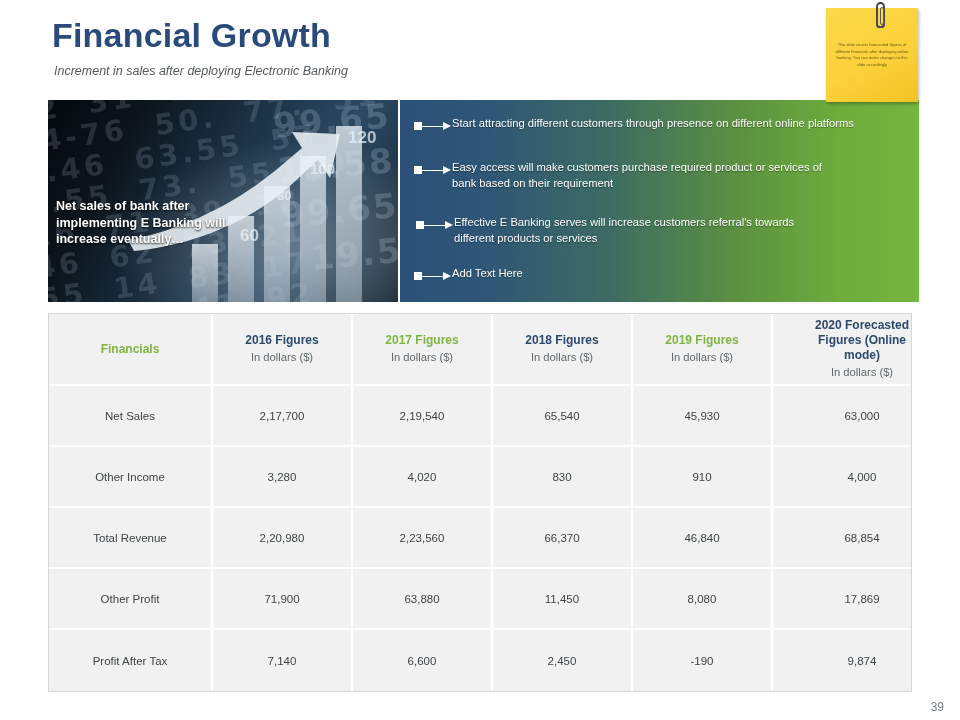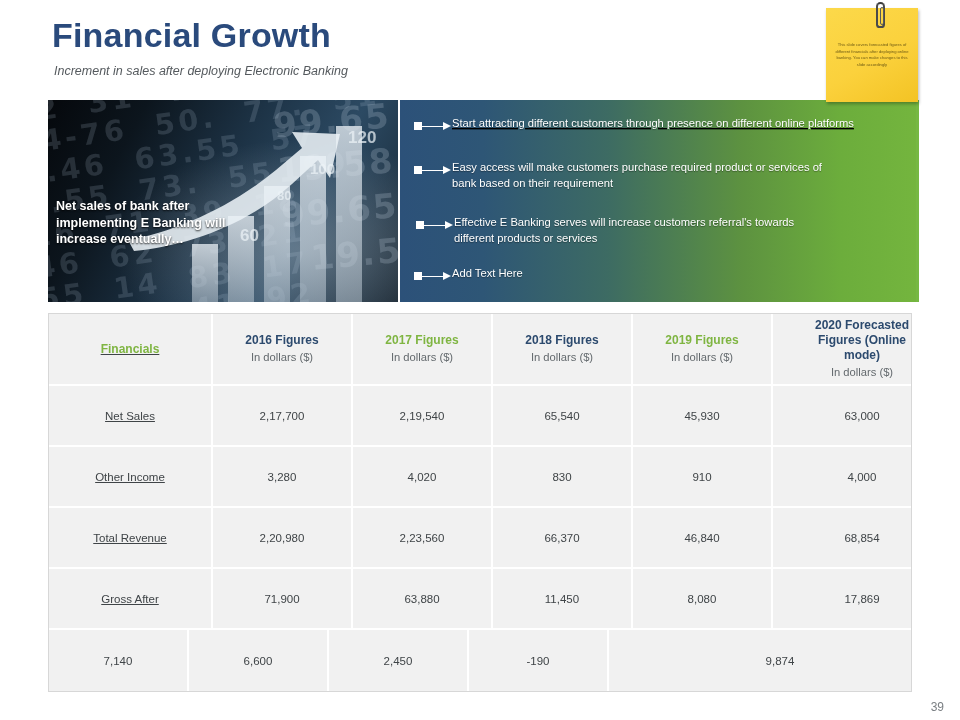--- a/index.html
+++ b/index.html
@@ -151,21 +151,21 @@
   .tcell {
     display: flex; flex-direction: column;
     align-items: center; justify-content: center;
     text-align: center;
     background: #f1f1f1;
     border-right: 2px solid #ffffff;
     font-size: 11.5px; color: #3f4447;
   }
   .trow:not(:last-child) .tcell { border-bottom: 2px solid #ffffff; }
   .tcell:last-child { border-right: none; padding-left: 40px; }
-  .col-0 { flex: 0 0 164px; text-decoration: underline; }
+  .col-0 { flex: 0 0 164px; }
   .col-1, .col-2, .col-3, .col-4 { flex: 0 0 140px; }
   .col-5 { flex: 1 1 auto; }
   .hdr-main { font-size: 12px; font-weight: bold; line-height: 1.25; }
   .hdr-sub  { font-size: 11.2px; color: #63696d; line-height: 1.3; margin-top: 2px; }
   .hdr-green { color: #7fb542; }
   .hdr-navy  { color: #2c4a6e; }
 
   
   .pagenum {
     position: absolute; right: 16px; bottom: 6px;
@@ -214,21 +214,21 @@
     <div class="axnum" style="left:192px; top:126px; font-size:17px;">60</div>
     <div class="axnum" style="left:229px; top:88px;  font-size:13px;">80</div>
     <div class="axnum" style="left:262px; top:60px;  font-size:15px;">100</div>
     <div class="axnum" style="left:300px; top:28px;  font-size:17px;">120</div>
 
     <div class="photo-caption">Net sales of bank after implementing E Banking will increase eventually…</div>
   </div>
 
   <div class="greenpanel">
 
-    <div class="bullet" style="left:14px; top:16px; width:490px;text-decoration:underline;">
+    <div class="bullet" style="left:14px; top:16px; width:490px;">
       <div class="bullet-marker">
         <span class="sq"></span>
           <span class="ln"></span>
           <span class="hd"></span>
       </div>
       <div class="bullet-text">Start attracting different customers through presence on different online platforms</div>
     </div>
 
     <div class="bullet" style="left:16px; top:115px; width:420px;">
       <div class="bullet-marker">
@@ -310,29 +310,30 @@
     <div class="trow">
       <div class="tcell col-0">Total Revenue</div>
       <div class="tcell col-1">2,20,980</div>
       <div class="tcell col-2">2,23,560</div>
       <div class="tcell col-3">66,370</div>
       <div class="tcell col-4">46,840</div>
       <div class="tcell col-5">68,854</div>
     </div>
 
     <div class="trow">
-      <div class="tcell col-0">Gross After</div>
+      <div class="tcell col-0">Other Profit</div>
       <div class="tcell col-1">71,900</div>
       <div class="tcell col-2">63,880</div>
       <div class="tcell col-3">11,450</div>
       <div class="tcell col-4">8,080</div>
       <div class="tcell col-5">17,869</div>
     </div>
 
     <div class="trow">
+      <div class="tcell col-0">Profit After Tax</div>
       <div class="tcell col-1">7,140</div>
       <div class="tcell col-2">6,600</div>
       <div class="tcell col-3">2,450</div>
       <div class="tcell col-4">-190</div>
       <div class="tcell col-5">9,874</div>
     </div>
 
   </div>
 
   <div class="pagenum">39</div>

